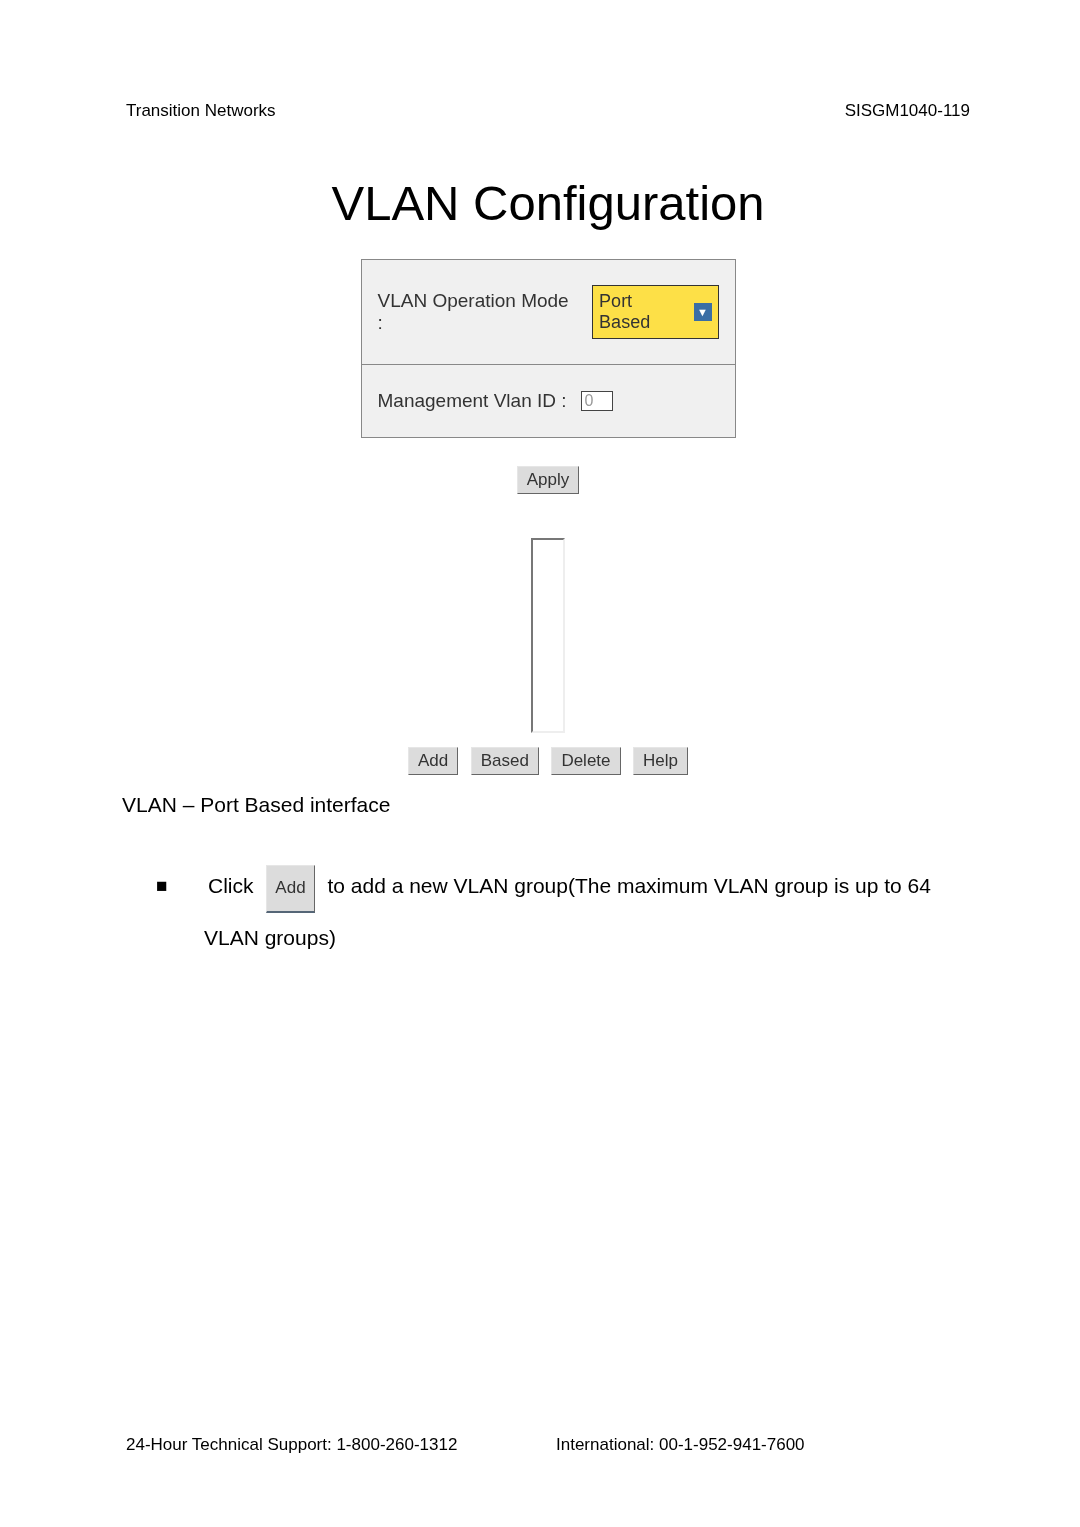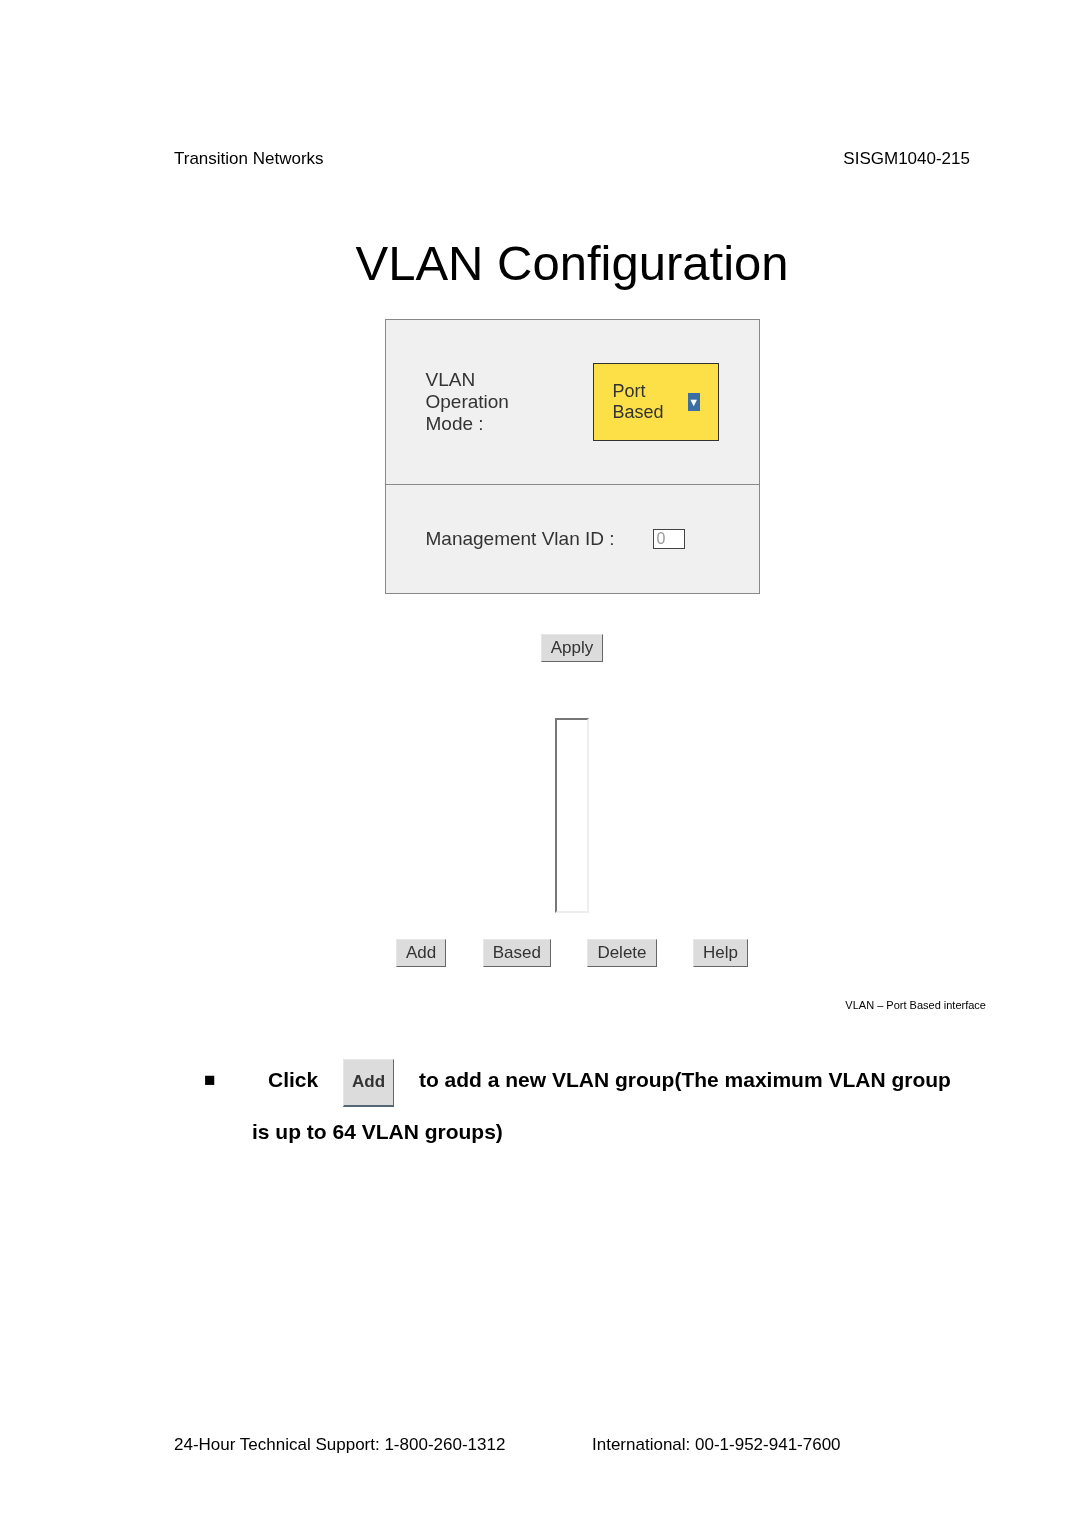--- a/index.html
+++ b/index.html
@@ -1,17 +1,17 @@
 <!DOCTYPE html>
 <html><head>
   <meta charset="utf-8">
   <style>
     * {
       box-sizing: border-box;
-      margin: 16px;
+      margin: 4px;
       padding: 0;
     }
     body {
       font-family: Arial, sans-serif;
       background: #fff;
       width: 1080px;
       height: 1527px;
       position: relative;
       padding: 85px 110px 40px 110px;
     }
@@ -29,21 +29,21 @@
       font-family: Arial, sans-serif;
     }
     .config-table {
       margin: 0 auto;
       border-collapse: collapse;
       width: 375px;
     }
     .config-table td {
       border: 1px solid #888;
       background: #f0f0f0;
-      padding: 11px 8px;
+      padding: 17px 8px;
       font-size: 19px;
       font-family: Verdana, Arial, sans-serif;
       color: #333;
     }
     .config-cell {
       display: flex;
       align-items: center;
       gap: 6px;
     }
     .dropdown {
@@ -107,29 +107,28 @@
       border-left: 2px solid #777;
       border-right: 2px solid #eee;
       border-bottom: 2px solid #eee;
       background: #fff;
     }
     .button-row {
       text-align: center;
       margin-top: 10px;
     }
     .caption {
-      text-align: right;
-      font-size: 11px;
+      text-align: left;
+      font-size: 21px;
       margin-top: 14px;
       margin-bottom: 44px;
     }
     .bullet-list {
       list-style: none;
       padding-left: 30px;
-      font-weight: bold;
     }
     .bullet-list li {
       position: relative;
       padding-left: 48px;
       font-size: 21px;
       line-height: 2.4;
       margin-bottom: 4px;
     }
     .bullet-list li::before {
       content: "■";
@@ -164,21 +163,21 @@
     }
     .footer-right {
       width: 50%;
     }
   </style>
 </head>
 <body>
 
 <div class="header-row">
   <span>Transition Networks</span>
-  <span>SISGM1040-215</span>
+  <span>SISGM1040-119</span>
 </div>
 
 <h1 class="main-title">VLAN Configuration</h1>
 
 <table class="config-table">
   <tbody>
       <tr>
     <td>
       <div class="config-cell">
         <span>VLAN Operation Mode :</span>

